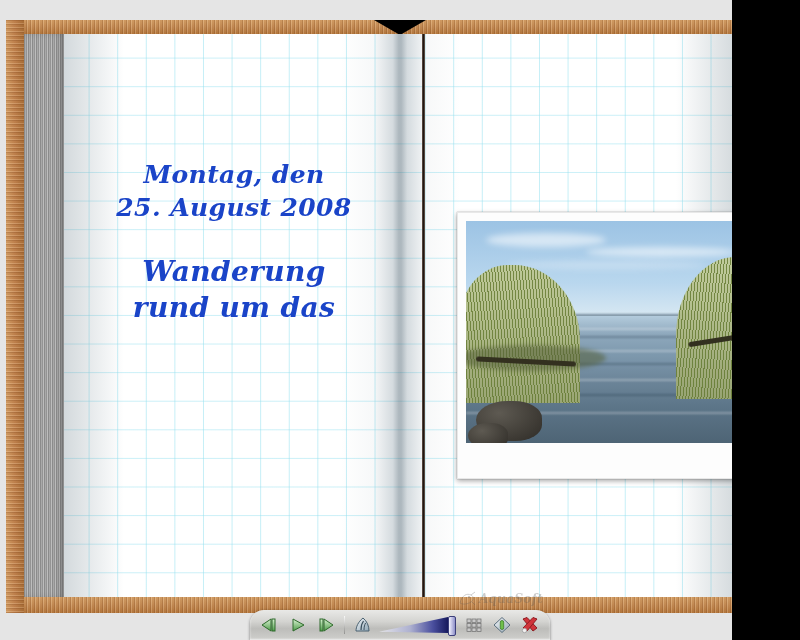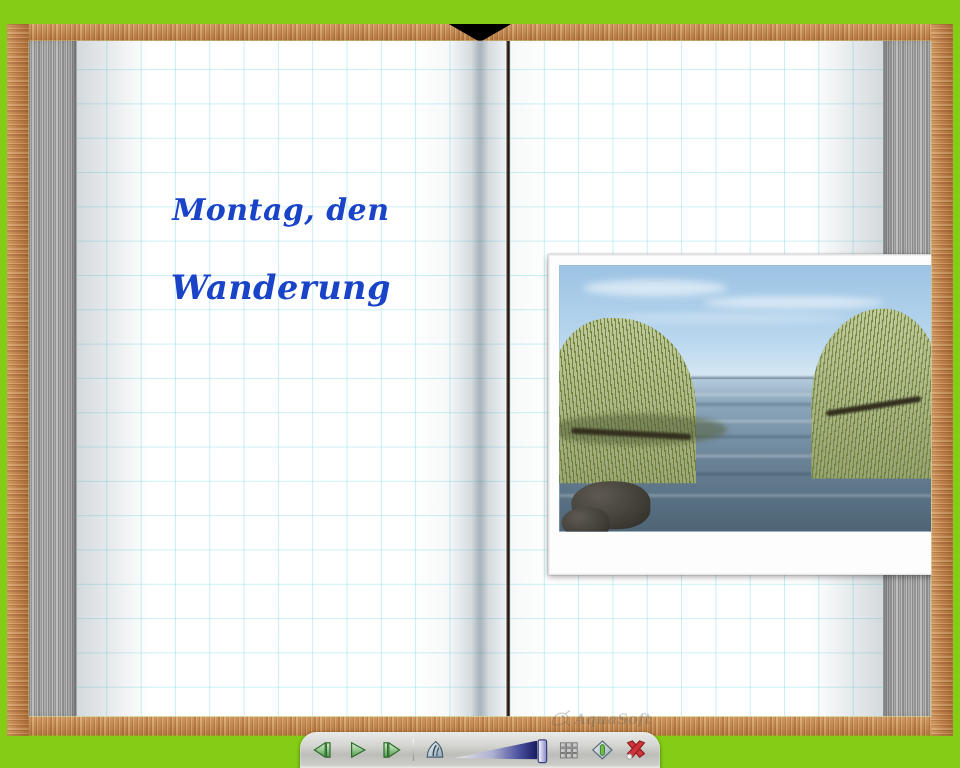--- a/index.html
+++ b/index.html
@@ -1,18 +1,18 @@
 <!DOCTYPE html>
 <html><head>
 <meta charset="utf-8">
 <style>
   html,body{margin:0;padding:0;background:#000;}
   body{width:800px;height:640px;overflow:hidden;font-family:"Liberation Sans",sans-serif;}
 
-  #stage{position:relative;width:800px;height:640px;background:#84cc16;overflow:hidden;}
+  #stage{position:relative;width:732px;height:640px;background:#e5e5e5;overflow:hidden;}
 
   
   .wood{position:absolute;background:
       repeating-linear-gradient(90deg,
         rgba(120,62,20,.30) 0px, rgba(120,62,20,.30) 1px,
         rgba(255,225,190,.22) 1px, rgba(255,225,190,.22) 2px,
         rgba(150,85,35,.12) 2px, rgba(150,85,35,.12) 4px),
       linear-gradient(180deg,#d7a36a 0%, #c8915a 45%, #b5793f 100%);
   }
   .wood-v{background:
@@ -166,22 +166,24 @@
     <div class="page" id="page-left"></div>
     <div class="page" id="page-right"></div>
 
     <div id="vig-l"></div>
     <div id="vig-r"></div>
     <div id="spine"></div>
     <div id="spine-line"></div>
 
     <div id="caption">
       <div class="l1">Montag, den</div>
+      <div class="l1">25. August  2008</div>
       <div class="gap"></div>
       <div class="l2">Wanderung</div>
+      <div class="l2">rund um das</div>
     </div>
 
     <div id="photo-card">
       <div id="photo">
         <div class="sky"></div>
         <div class="cloud" style="left:20px;top:12px;width:120px;height:14px;"></div>
         <div class="cloud" style="left:120px;top:26px;width:150px;height:10px;"></div>
         <div class="cloud" style="left:40px;top:40px;width:200px;height:8px;opacity:.5;"></div>
 
         <div class="shoreline" style="top:42%;"></div>

